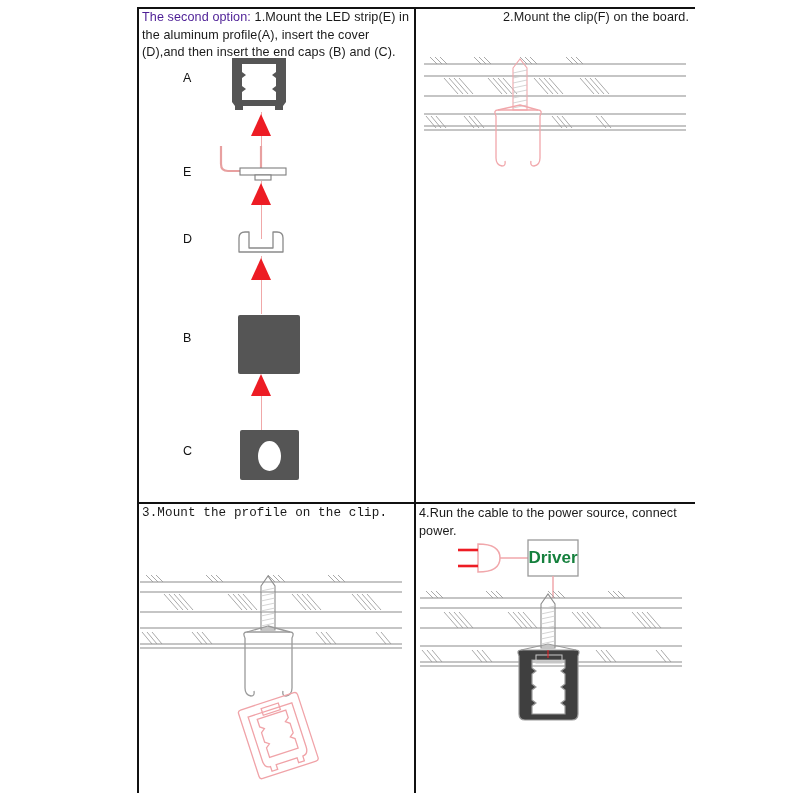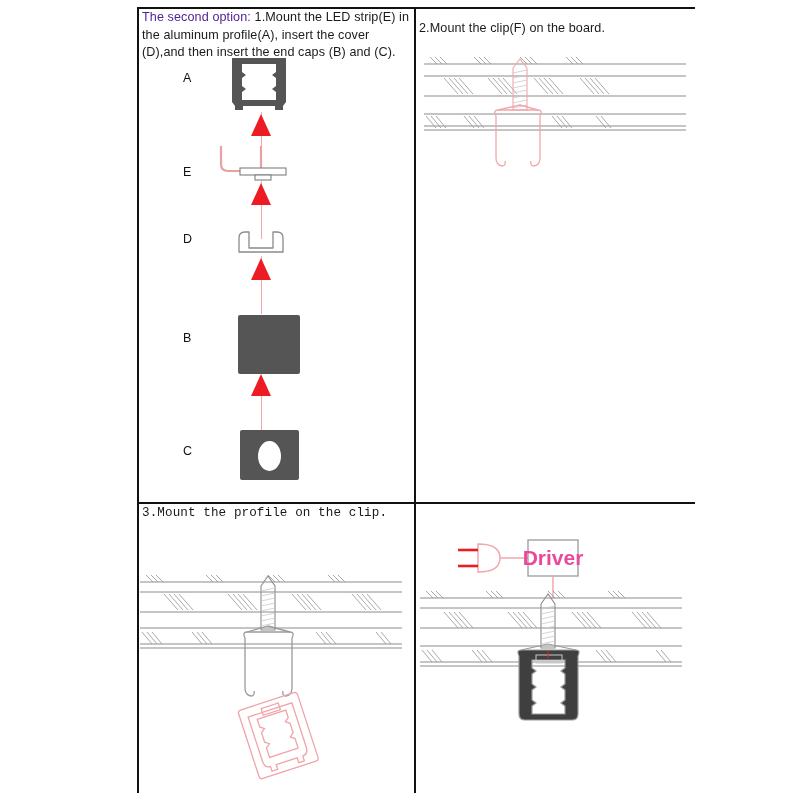--- a/index.html
+++ b/index.html
@@ -10,21 +10,21 @@
   .rule{position:absolute;background:#111;}
   #border-top{left:137px;top:7px;width:558px;height:2px;}
   #border-left{left:137px;top:7px;width:2px;height:786px;}
   #divider-vertical-top{left:414px;top:7px;width:2px;height:496px;}
   #divider-horizontal{left:137px;top:502px;width:558px;height:2px;}
   #divider-vertical-bottom{left:414px;top:502px;width:2px;height:291px;}
 
   
   .caption{position:absolute;font-size:12.6px;line-height:17.5px;letter-spacing:.1px;}
   #caption-p1{left:142px;top:9px;width:268px;}
-  #caption-p2{left:419px;top:20px;width:270px;}
+  #caption-p2{left:419px;top:9px;width:270px;text-align:right;}
   #caption-p3{left:142px;top:505px;width:265px;font-family:Liberation Mono, monospace;}
   #caption-p4{left:419px;top:505px;width:268px;}
   .lead-red{color:#4c1d95;}
 
   
   .part-label{position:absolute;font-size:12.5px;font-weight:400;color:#111;}
 
   
   .panel{position:absolute;}
 
@@ -49,20 +49,21 @@
   <div class="rule" id="divider-vertical-top"></div>
   <div class="rule" id="divider-horizontal"></div>
   <div class="rule" id="divider-vertical-bottom"></div>
 
   <div class="caption" id="caption-p1">
     <span class="lead-red">The second option:</span>
     <span>1.Mount the LED strip(E) in the aluminum profile(A), insert the cover (D),and then insert the end caps (B) and (C).</span>
   </div>
   <div class="caption" id="caption-p2">2.Mount the clip(F) on the board.</div>
   <div class="caption" id="caption-p3">3.Mount the profile on the clip.</div>
+  <div class="caption" id="caption-p4">4.Run the cable to the power source, connect power.</div>
 
   <div class="part-label" style="left:183px;top:71px;">A</div>
   <div class="part-label" style="left:183px;top:165px;">E</div>
   <div class="part-label" style="left:183px;top:232px;">D</div>
   <div class="part-label" style="left:183px;top:331px;">B</div>
   <div class="part-label" style="left:183px;top:444px;">C</div>
 
   <svg class="panel" style="left:226px;top:56px;" width="66" height="56">
     <path d="M6,2 L60,2 L60,46 L57,50 L57,54 L49,54 L49,50 L17,50 L17,54 L9,54 L9,50 L6,46 Z
              M16,8 L50,8 L50,16 L46,19 L50,22 L50,30 L46,33 L50,36 L50,44 L16,44 L16,36 L20,33 L16,30 L16,22 L20,19 L16,16 Z" fill="#555555" fill-rule="evenodd"></path>
@@ -225,15 +226,15 @@
                Q158,184 152,184 L105,184 Q99,184 99,178 Z
                M112,124 L145,124 L145,132 L141,135 L145,138 L145,148 L141,151 L145,154
                L145,164 L141,167 L145,170 L145,178 L112,178 L112,170 L116,167 L112,164
                L112,154 L116,151 L112,148 L112,138 L116,135 L112,132 Z" fill="#3f3f3f" fill-rule="evenodd" stroke="#9a9a9a" stroke-width="1.2"></path>
       <path d="M101,114 L128,108 L156,114" fill="none" stroke="#9a9a9a" stroke-width="1.2"></path>
       <rect x="116" y="119" width="26" height="8" fill="none" stroke="#c9c9c9" stroke-width="1"></rect>
       <line x1="128" y1="114" x2="128" y2="122" stroke="#ed1c24" stroke-width="1"></line>
     </g>
   </svg>
 
-  <div class="panel" style="left:528px;top:540px;width:50px;height:36px;display:flex;align-items:center;justify-content:center;font-size:21px;font-weight:700;color:#ec4899;">Driver</div>
+  <div class="panel" style="left:528px;top:540px;width:50px;height:36px;display:flex;align-items:center;justify-content:center;font-size:17px;font-weight:700;color:#15803d;">Driver</div>
 
 </div>
 
 </body></html>

